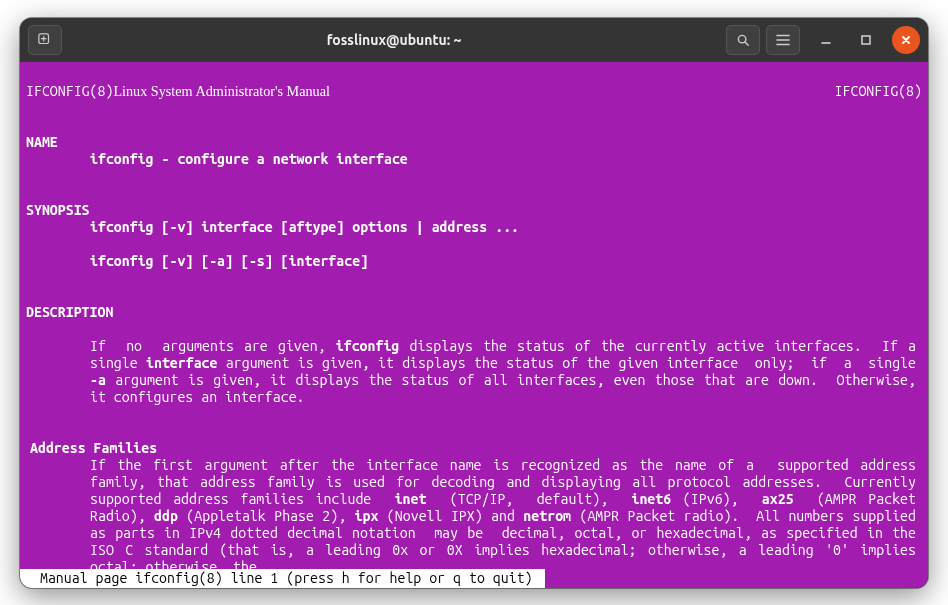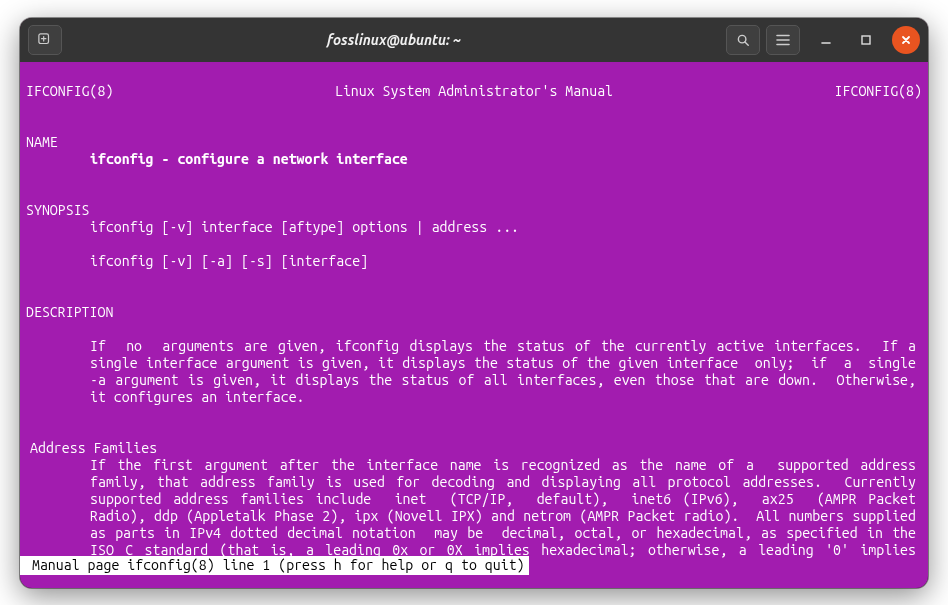--- a/index.html
+++ b/index.html
@@ -24,21 +24,20 @@
   }
   .titlebar {
     height: 44px;
     background: #343434;
     display: flex;
     align-items: center;
     padding: 0 8px;
     gap: 6px;
     color: #e6e6e6;
     font-family: Ubuntu, "Segoe UI", sans-serif;
-    font-style: italic;
   }
   .tb-left, .tb-right { display: flex; align-items: center; gap: 6px; }
   .tb-title {
     flex: 1;
     text-align: center;
     font-weight: 700;
     font-size: 14px;
     color: #f0f0f0;
   }
   .tb-btn {
@@ -67,40 +66,40 @@
     flex: 1;
     background: #a21caf;
     color: #ffffff;
     font-size: 14.2px;
     line-height: 17px;
     padding: 4px 6px 0 6px;
     overflow: hidden;
     white-space: pre;
     position: relative;
   }
-  .terminal b { font-weight: 400; }
+  .terminal b { font-weight: 700; }
   .hdrline { display: flex; }
   .hdrline .l { flex: 0 0 auto; }
-  .hdrline .c { flex: 1; text-align: center; }
+  .hdrline .c { flex: 1; text-align: left; font-family: Liberation Serif, serif; }
   .hdrline .r { flex: 0 0 auto; }
   .para {
     white-space: pre-wrap;
     word-break: break-word;
     margin-left: 64px;
     margin-right: 6px;
     text-align: justify;
     text-justify: inter-word;
   }
   .indent { margin-left: 64px; font-weight: bold; }
   .status {
     position: absolute;
-    left: 0; right: 0; bottom: 13px;
+    left: 0; right: 0; bottom: 0;
     background: #ffffff;
     color: #000;
-    padding: 1px 4px;
+    padding: 1px 12px;
     white-space: pre;
     font-size: 14.2px;
     width: fit-content;
   }
 </style>
 </head>
 <body>
 
 <div class="window">
 

